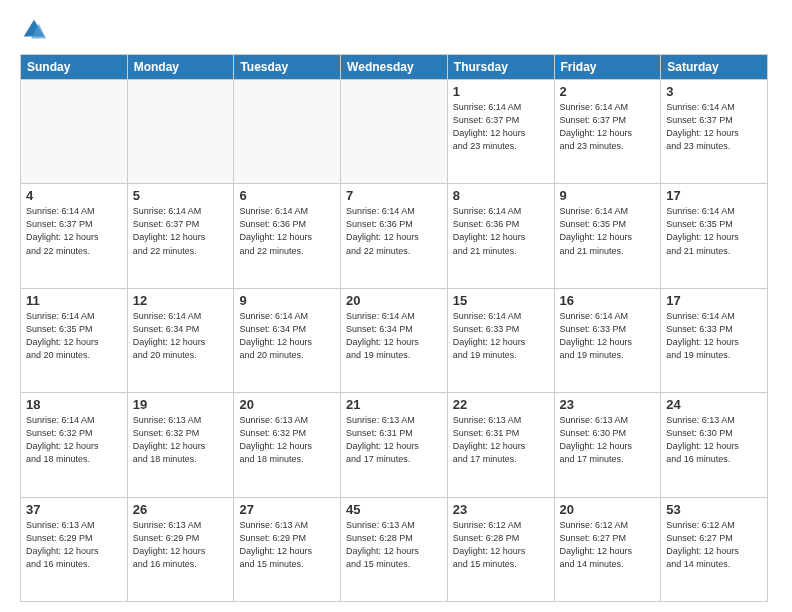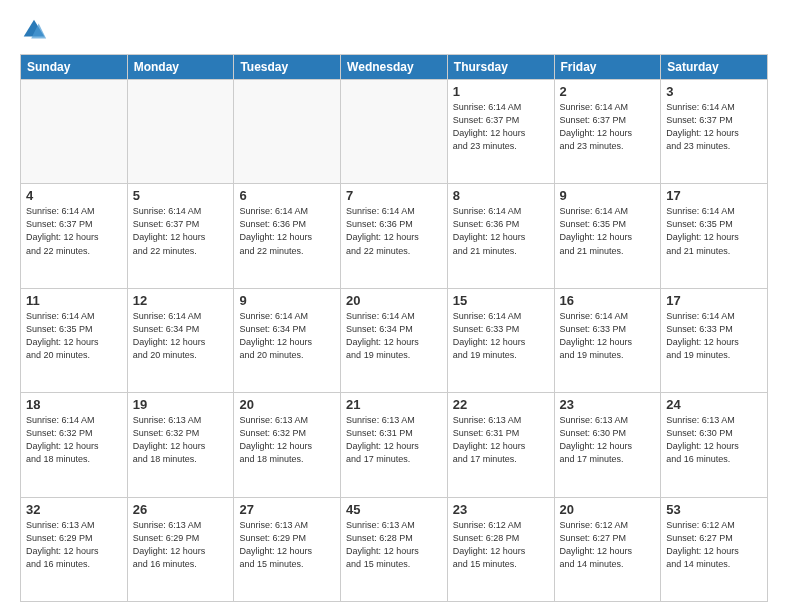--- a/index.html
+++ b/index.html
@@ -303,21 +303,21 @@
           <td>
             <span class="day-number">24</span>
             <div class="day-info" style="white-space: pre-line;">Sunrise: 6:13 AM
 Sunset: 6:30 PM
 Daylight: 12 hours
 and 16 minutes.</div>
           </td>
         </tr>
         <tr>
           <td>
-            <span class="day-number">32</span>
+            <span class="day-number">37</span>
             <div class="day-info" style="white-space: pre-line;">Sunrise: 6:13 AM
 Sunset: 6:29 PM
 Daylight: 12 hours
 and 16 minutes.</div>
           </td>
           <td>
             <span class="day-number">26</span>
             <div class="day-info" style="white-space: pre-line;">Sunrise: 6:13 AM
 Sunset: 6:29 PM
 Daylight: 12 hours

